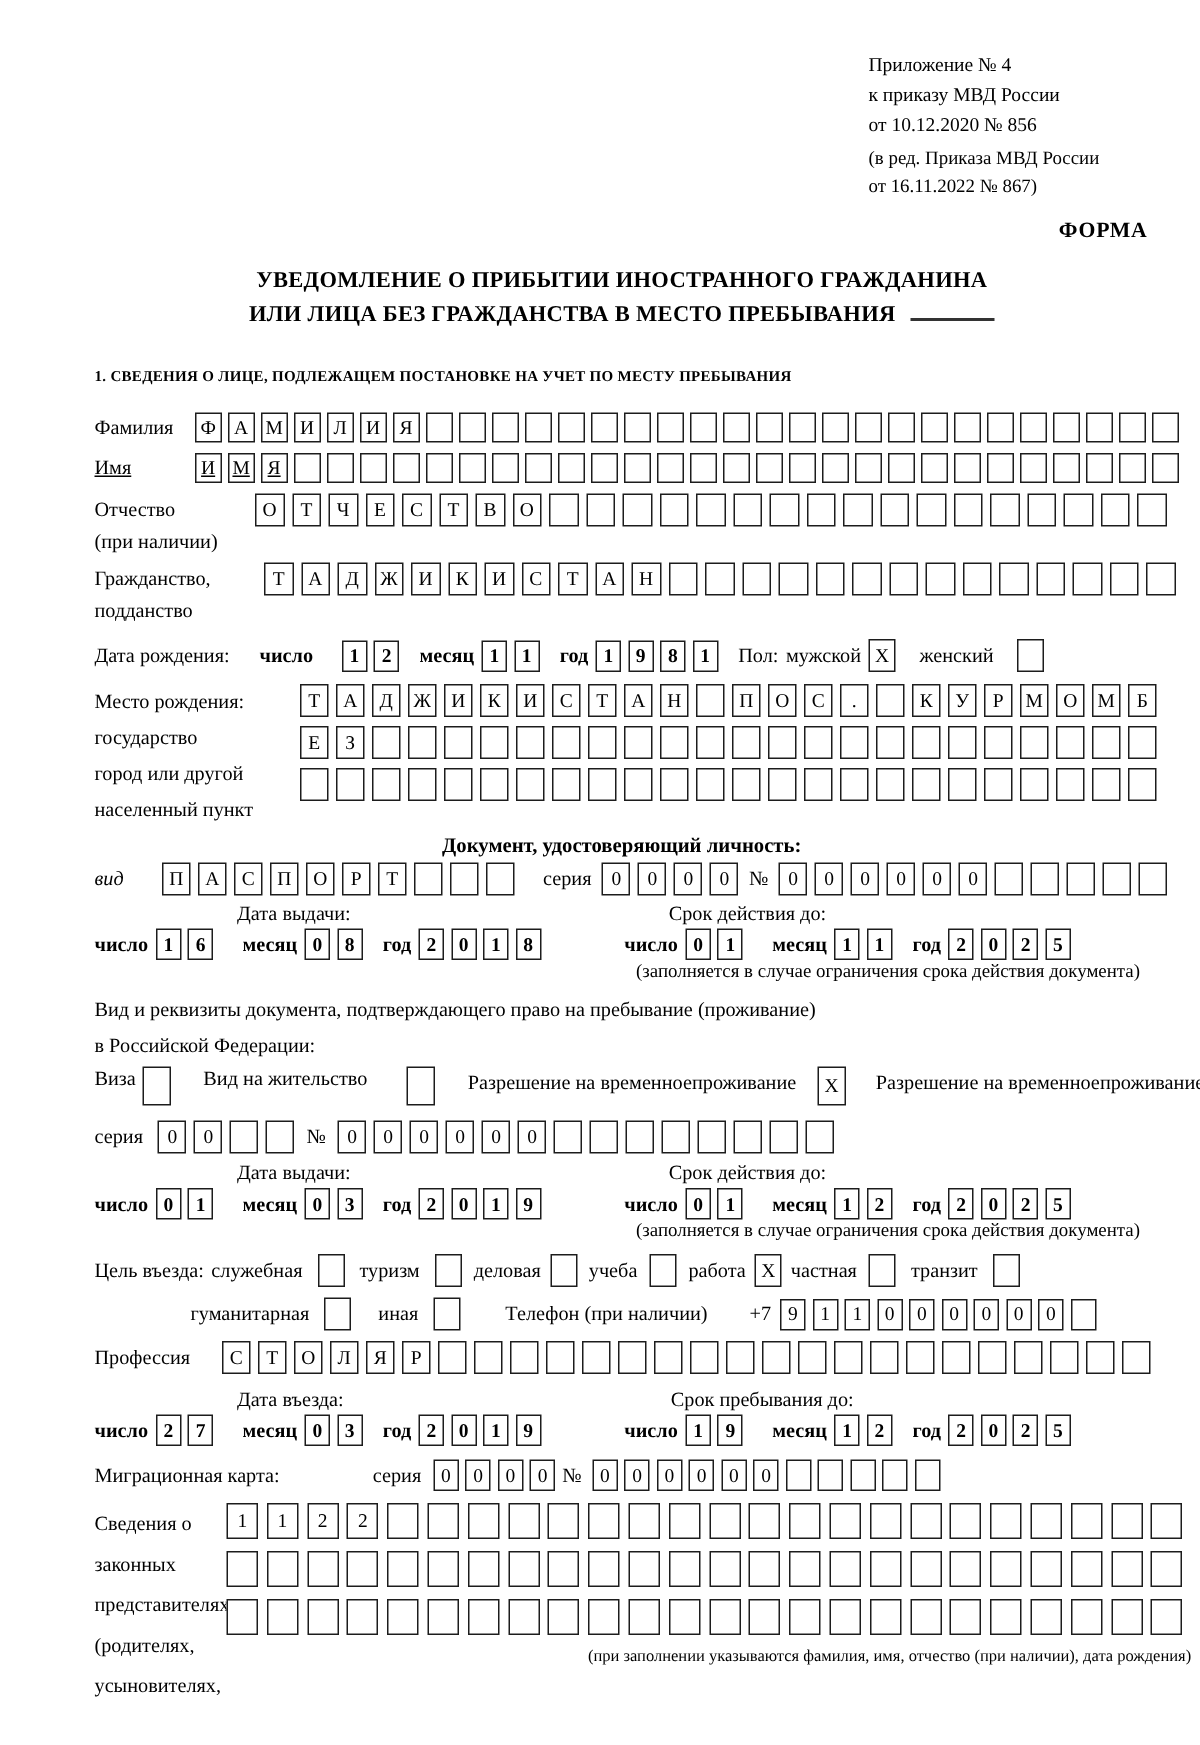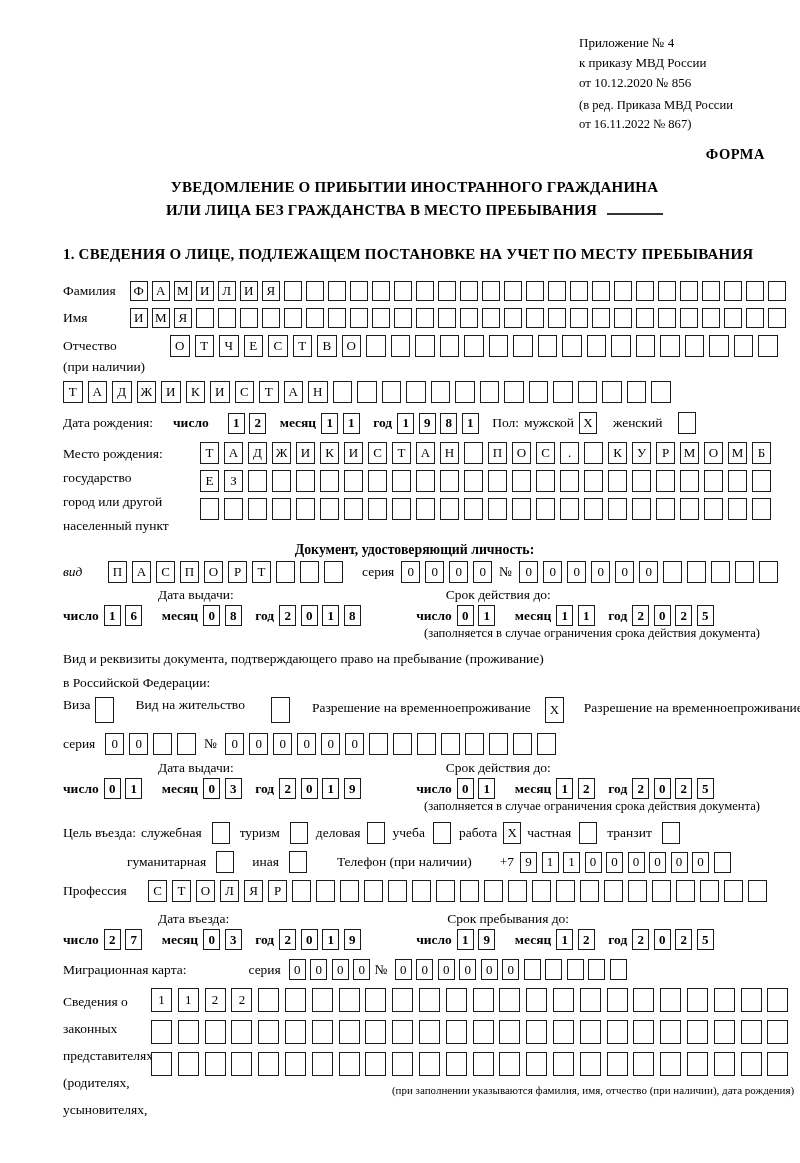--- a/index.html
+++ b/index.html
@@ -13,21 +13,21 @@
     padding:30px 34px 10px 63px;
     overflow:hidden;
   }
   
   .appendix{position:absolute;left:579px;top:33px;line-height:20px;font-size:13px;}
   .appendix .amend{font-size:12.6px;line-height:19px;margin-top:3px;}
   .forma{position:absolute;left:563px;top:146px;width:202px;text-align:right;font-weight:bold;font-size:14.5px;letter-spacing:.5px;}
   
   .title{margin-top:146px;text-align:center;font-weight:bold;font-size:15px;line-height:23px;letter-spacing:.2px;}
   .title-underline{display:inline-block;width:56px;border-bottom:2.4px solid #333;height:12px;margin-left:10px;}
-  .sec-heading{margin-top:24px;font-weight:bold;font-size:15px;letter-spacing:.2px;white-space:nowrap;}
+  .sec-heading{margin-top:24px;font-weight:bold;font-size:10px;letter-spacing:.2px;white-space:nowrap;}
   
   .frow{display:flex;align-items:center;white-space:nowrap;}
   .frow.top{align-items:flex-start;}
   .lbl{flex:none;}
   .lbl-stack{display:flex;flex-direction:column;line-height:21px;flex:none;}
   .boxes{display:inline-flex;flex:none;align-items:center;}
   .cell{
     box-sizing:border-box;display:inline-flex;align-items:center;justify-content:center;
     border:1.8px solid #1c1c1c;background:#fff;
     font-size:13px;
@@ -102,21 +102,21 @@
         <span class="cell"></span>
         <span class="cell"></span>
         <span class="cell"></span>
         <span class="cell"></span>
         <span class="cell"></span>
         <span class="cell"></span>
         <span class="cell"></span>
       </span>
   </div>
 
-  <div class="frow" style="margin-top:7px;">
+  <div class="frow" style="margin-top:7px;text-decoration:underline;">
     <span class="lbl" style="width:67px;">Имя</span>
     <span class="boxes b-sm">
         <span class="cell">И</span>
         <span class="cell">М</span>
         <span class="cell">Я</span>
         <span class="cell"></span>
         <span class="cell"></span>
         <span class="cell"></span>
         <span class="cell"></span>
         <span class="cell"></span>
@@ -173,20 +173,24 @@
         <span class="cell"></span>
         <span class="cell"></span>
         <span class="cell"></span>
         <span class="cell"></span>
         <span class="cell"></span>
         <span class="cell"></span>
       </span>
   </div>
 
   <div class="frow top" style="margin-top:4px;">
+    <span class="lbl-stack" style="width:113px;">
+      <span>Гражданство,</span>
+      <span>подданство</span>
+    </span>
     <span class="boxes b-md">
         <span class="cell">Т</span>
         <span class="cell">А</span>
         <span class="cell">Д</span>
         <span class="cell">Ж</span>
         <span class="cell">И</span>
         <span class="cell">К</span>
         <span class="cell">И</span>
         <span class="cell">С</span>
         <span class="cell">Т</span>

